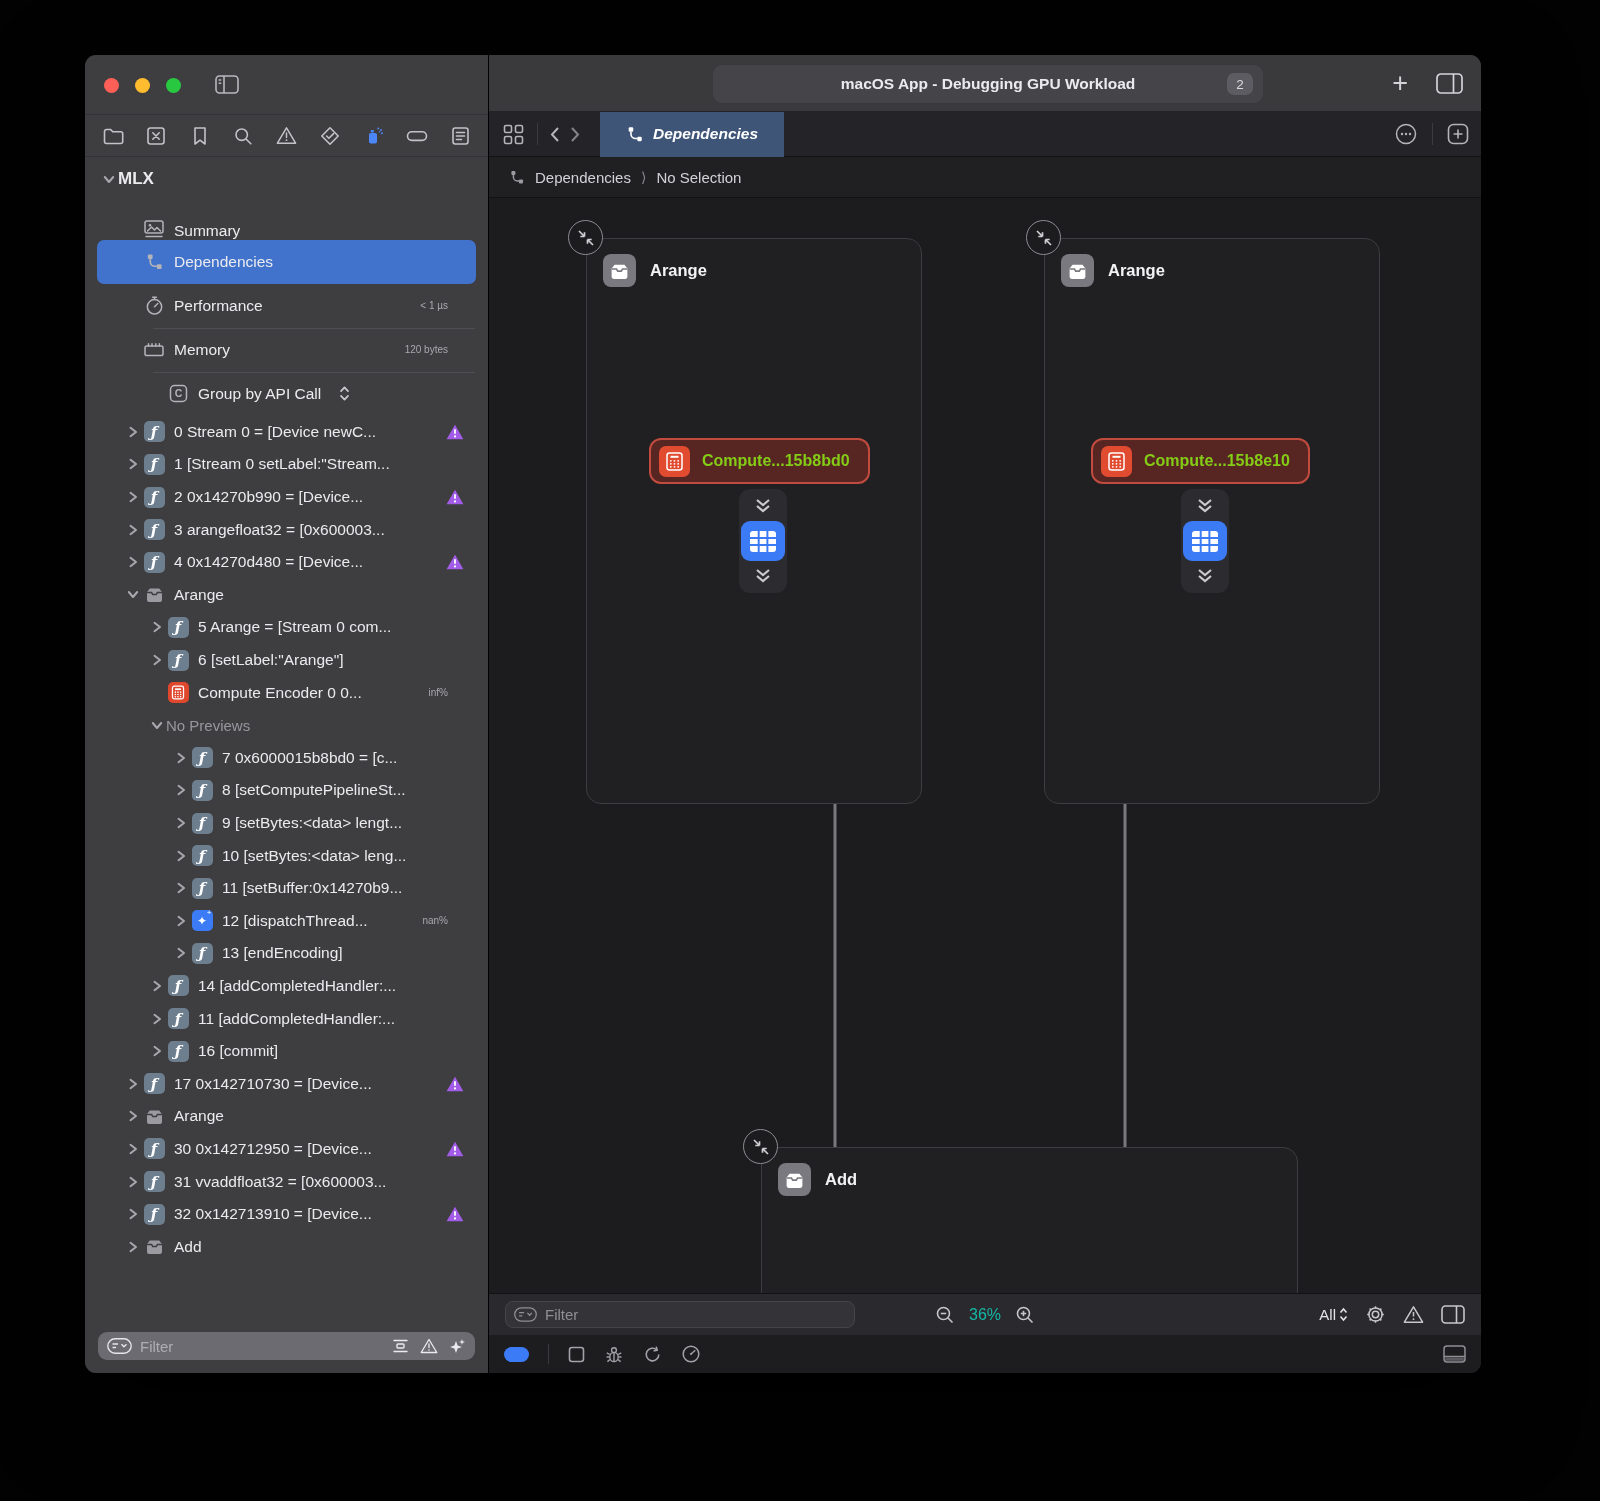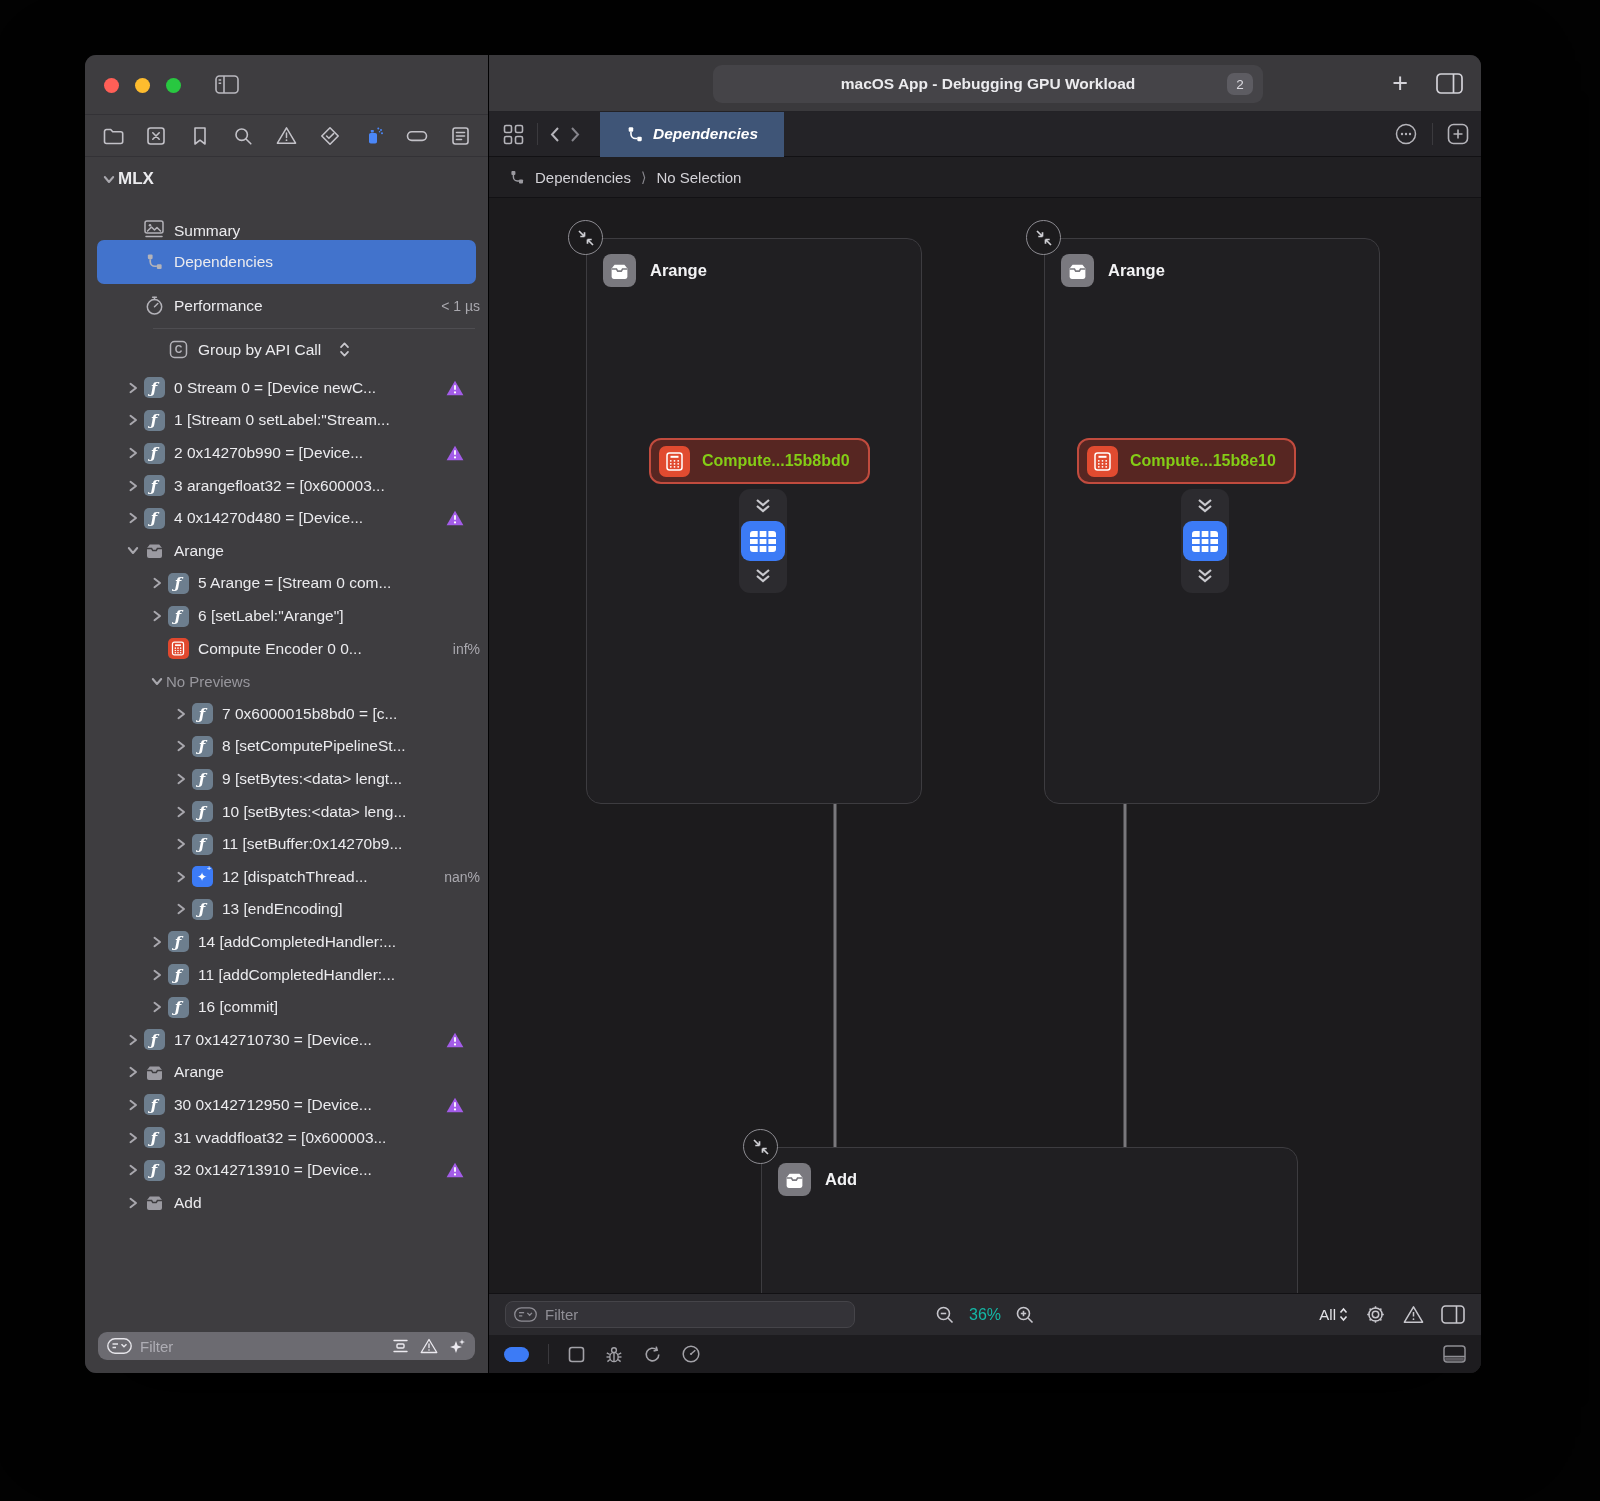--- a/index.html
+++ b/index.html
@@ -30,21 +30,21 @@
   .chev{width:19px;flex:none;display:flex;justify-content:center;color:#a9a8ae;}
   .icn{display:inline-flex;align-items:center;justify-content:center;}
   .tslot{width:24px;height:22px;flex:none;display:flex;align-items:center;justify-content:center;margin-right:8px;color:#b4b3b9;}
   .fk{width:21px;height:21px;border-radius:5px;background:#6d7e8e;color:#fff;font-style:italic;
       font-weight:700;font-size:15px;display:flex;align-items:center;justify-content:center;font-family:"DejaVu Serif",serif;}
   .ck{width:21px;height:21px;border-radius:5px;background:#e0482e;display:flex;align-items:center;justify-content:center;}
   .dk{width:21px;height:21px;border-radius:5px;background:#3c7bf6;color:#fff;font-size:12px;display:flex;
       align-items:center;justify-content:center;position:relative;}
   .dk i{position:absolute;right:1px;top:-2px;font-style:normal;font-size:8px;}
   .lbl{overflow:hidden;text-overflow:clip;}
-  .detail{margin-left:auto;padding-right:8px;color:#a9a8ae;font-size:14px;}
+  .detail{margin-left:auto;padding-right:40px;color:#a9a8ae;font-size:10px;}
   .warn{margin-left:auto;margin-right:24px;display:flex;}
   .updown{margin-left:18px;color:#c9c8ce;display:flex;}
   .sb-filterbar{flex:none;height:50px;padding:9px 13px 13px;}
   .sb-pill{height:28px;border-radius:9px;background:#6c6b71;display:flex;align-items:center;
            padding:0 9px;color:#e6e5ea;gap:8px;}
   .sb-pill .ph{color:#aeadb4;font-size:15px;flex:1;}
   .pill-icons{display:flex;gap:11px;align-items:center;color:#eceaf0;}
 
   
   .main{flex:1;display:flex;flex-direction:column;background:#1c1b1d;border-left:1px solid #020203;min-width:0;}
@@ -226,20 +226,36 @@
                   <circle cx="10.5" cy="11.8" r="7.2"></circle>
                   <line x1="8.6" y1="2.2" x2="12.4" y2="2.2"></line>
                   <line x1="10.5" y1="2.4" x2="10.5" y2="4.6"></line>
                   <line x1="10.5" y1="11.8" x2="13.8" y2="8.5"></line>
                 </svg>
               </span>
             </span>
             <span class="lbl">Performance</span>
             <span class="detail">&lt; 1 µs</span>
           </div>
+          <div class="row tall sep" style="padding-left: 38px;">
+            <span class="chev"></span>
+            <span class="icn">
+              <span class="tslot">
+                <svg width="22" height="18" viewBox="0 0 22 18" fill="none" stroke="currentColor" stroke-width="1.5" stroke-linecap="round" stroke-linejoin="round">
+                  <rect x="2" y="5" width="18" height="9.5" rx="1.8"></rect>
+                  <line x1="5.5" y1="5" x2="5.5" y2="2.8"></line>
+                  <line x1="9" y1="5" x2="9" y2="2.8"></line>
+                  <line x1="12.8" y1="5" x2="12.8" y2="2.8"></line>
+                  <line x1="16.4" y1="5" x2="16.4" y2="2.8"></line>
+                </svg>
+              </span>
+            </span>
+            <span class="lbl">Memory</span>
+            <span class="detail">120 bytes</span>
+          </div>
           <div class="row tall" style="padding-left: 62px;">
             <span class="chev"></span>
             <span class="icn">
               <span class="tslot">
                 <svg width="19" height="19" viewBox="0 0 19 19" fill="none" stroke="currentColor" stroke-width="1.5">
                   <rect x="1.5" y="1.5" width="16" height="16" rx="4"></rect>
                   <text x="9.5" y="13.4" text-anchor="middle" font-size="10.5" font-weight="bold" fill="currentColor" stroke="none" font-family="Liberation Sans,sans-serif">C</text>
                 </svg>
               </span>
             </span>
@@ -842,21 +858,21 @@
           </span>
           <div class="ghead">
             <span class="gicon">
               <svg width="21" height="18" viewBox="0 0 20 17">
                 <path d="M2.5 6 L5.3 2.6 h9.4 L17.5 6 v8 a2 2 0 0 1 -2 2 h-11 a2 2 0 0 1 -2 -2 z" fill="#fff"></path>
                 <path d="M2.5 6.6 h4.6 l1.2 2 h3.4 l1.2 -2 h4.6" fill="none" stroke="#7a797f" stroke-width="1.5"></path>
               </svg>
             </span>
             <span class="glabel">Arange</span>
           </div>
-          <div class="cnode" style="left:32px;top:199px;">
+          <div class="cnode" style="left:46px;top:199px;">
             <span class="cicon">
               <svg width="19" height="19" viewBox="0 0 19 19" fill="none" stroke="#fff" stroke-width="1.5">
                 <rect x="2" y="1" width="15" height="17" rx="2.5"></rect>
                   <line x1="5.5" y1="4.8" x2="13.5" y2="4.8" stroke-width="2"></line>
                 <circle cx="5.8" cy="8.8" r="0.9" fill="#fff" stroke="none"></circle>
                   <circle cx="9.5" cy="8.8" r="0.9" fill="#fff" stroke="none"></circle>
                   <circle cx="13.2" cy="8.8" r="0.9" fill="#fff" stroke="none"></circle>
                 <circle cx="5.8" cy="11.8" r="0.9" fill="#fff" stroke="none"></circle>
                   <circle cx="9.5" cy="11.8" r="0.9" fill="#fff" stroke="none"></circle>
                   <circle cx="13.2" cy="11.8" r="0.9" fill="#fff" stroke="none"></circle>

